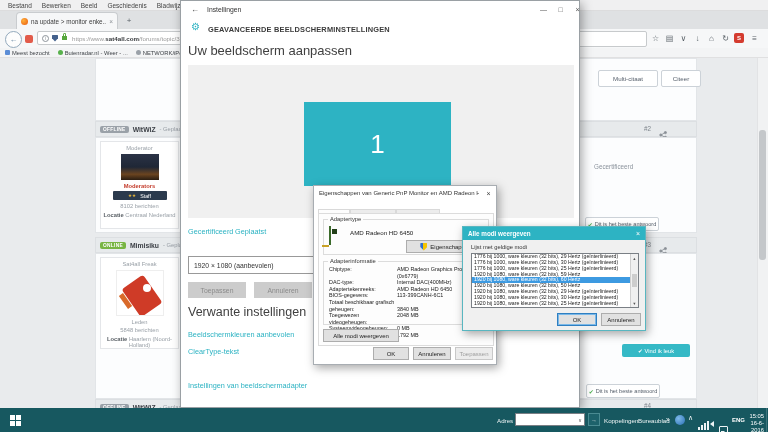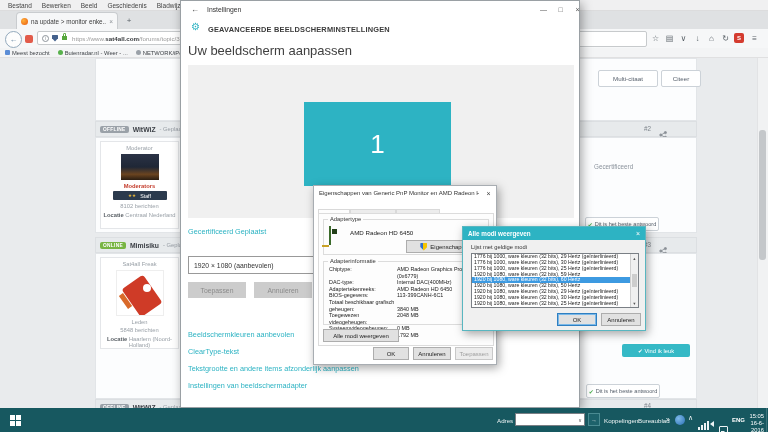--- a/index.html
+++ b/index.html
@@ -270,23 +270,23 @@
     <div class="abs setlink" style="left:54px;top:226px;">Geplaatst</div>
 
     <div class="abs" style="left:7px;top:243px;font-size:7.2px;color:#333;margin-top:21px;">Resolutie</div>
     <div class="abs flex" style="left:7px;top:255px;width:168px;height:18px;background:#fff;border:1px solid #999;box-sizing:border-box;padding:0 5px;justify-content:space-between;">
       <span style="font-size:6.8px;color:#333;">1920 × 1080 (aanbevolen)</span>
       <span style="font-size:6px;color:#666;">∨</span>
     </div>
     <div class="abs setbtn-dis ctr" style="left:7px;top:281px;width:58px;height:16px;">Toepassen</div>
     <div class="abs setbtn-dis ctr" style="left:73px;top:281px;width:58px;height:16px;">Annuleren</div>
 
+    <div class="abs" style="left:7px;top:304px;font-size:12.5px;font-weight:300;color:#404040;">Verwante instellingen</div>
     <div class="abs setlink" style="left:7px;top:329px;">Beeldschermkleuren aanbevolen</div>
     <div class="abs setlink" style="left:7px;top:346px;">ClearType-tekst</div>
-    <div class="abs setlink" style="left:7px;top:363px;">Tekstgrootte en andere items afzonderlijk aanpassen</div>
     <div class="abs setlink" style="left:7px;top:380px;">Instellingen van beeldschermadapter</div>
   </div>
 
   <div class="abs dlg" style="left:313px;top:185px;width:184px;height:180px;background:#fff;">
     <div class="abs nowrap" style="left:5px;top:4px;width:160px;font-size:6px;color:#333;">Eigenschappen van Generic PnP Monitor en AMD Radeon HD 6450</div>
     <div class="abs ctr" style="left:168px;top:2px;width:13px;height:11px;font-size:7px;color:#444;">×</div>
 
     <div class="abs" style="left:4px;top:17px;">
       <span class="tabbtn act">Adapter</span><span class="tabbtn">Beeldscherm</span><span class="tabbtn">Kleurbeheer</span>
     </div>

